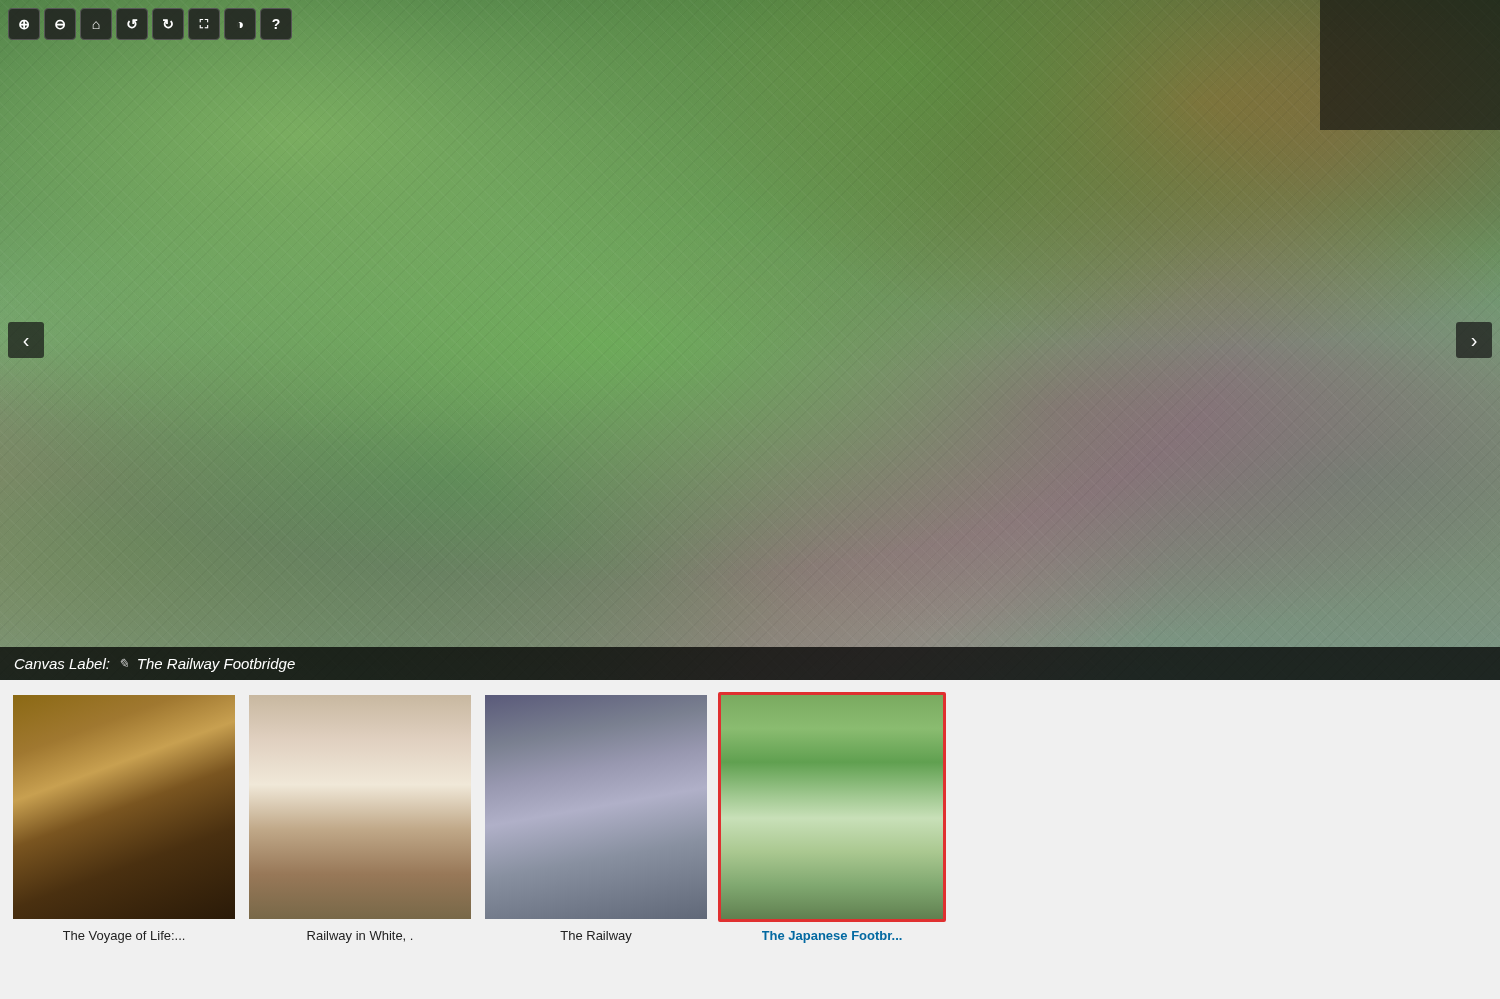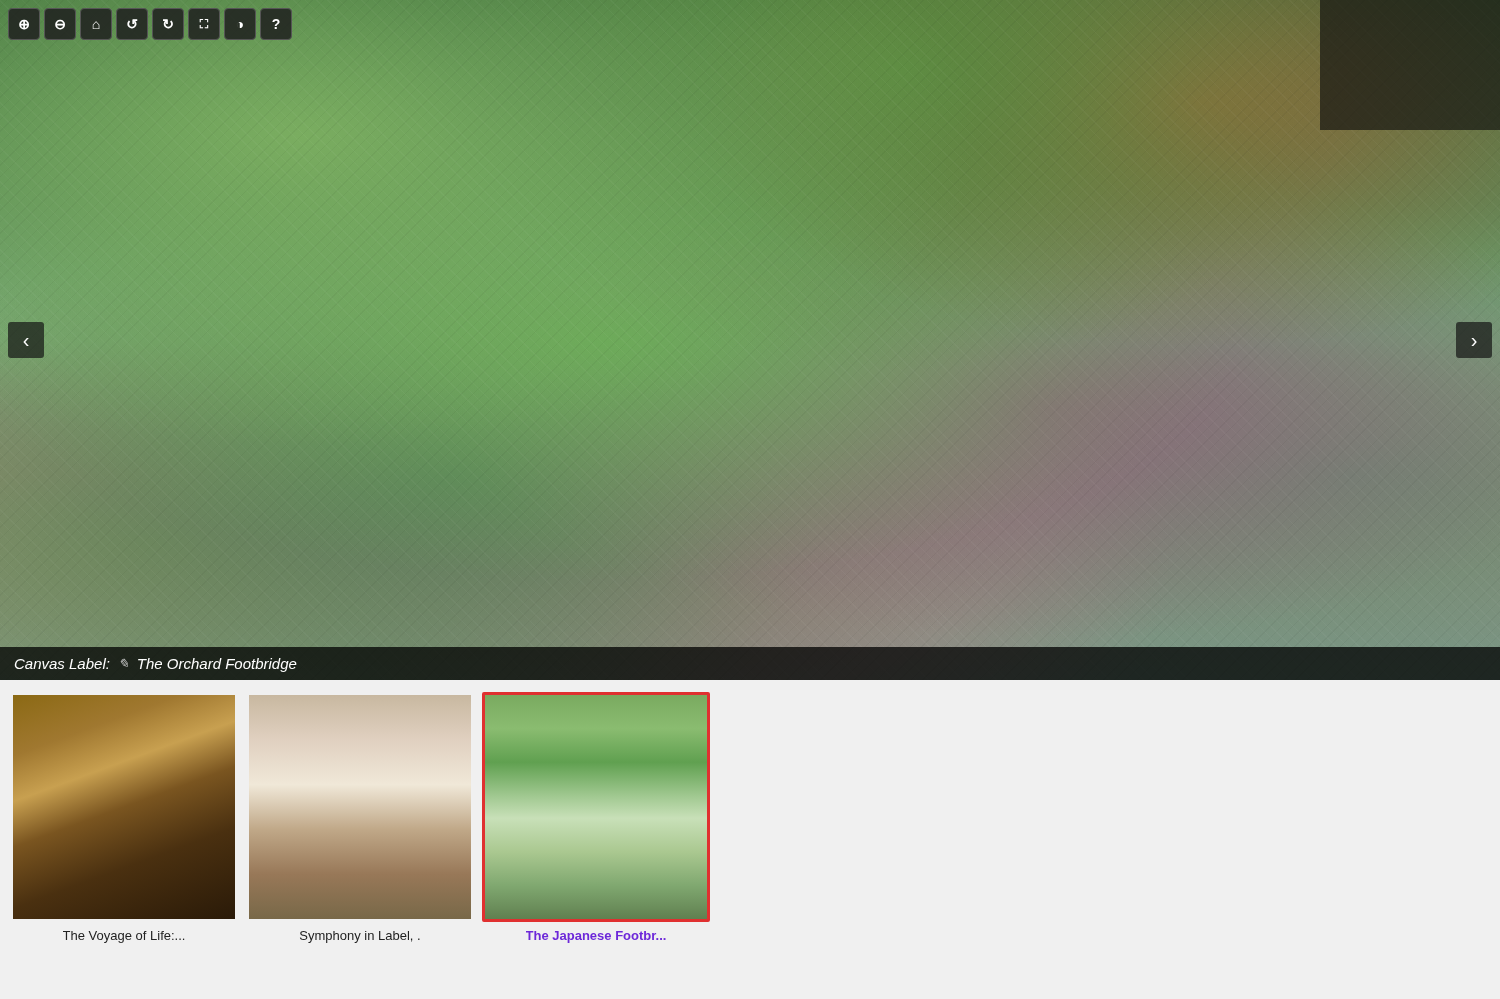--- a/index.html
+++ b/index.html
@@ -143,21 +143,21 @@
       margin-top: 6px;
       font-size: 13px;
       color: #222;
       text-align: center;
       max-width: 220px;
       white-space: nowrap;
       overflow: hidden;
       text-overflow: ellipsis;
     }
     .thumb-item.selected .thumb-label {
-      color: #6d28d9;
+      color: #0369a1;
       font-weight: bold;
     }
 
     
     .painting-main {
       width: 100%;
       height: 100%;
       background:
         radial-gradient(ellipse at 20% 20%, #7aad60 0%, transparent 40%),
         radial-gradient(ellipse at 60% 10%, #5c8a40 0%, transparent 35%),
@@ -210,36 +210,42 @@
     <button class="toolbar-btn" title="Contrast">◑</button>
     <button class="toolbar-btn" title="Help">?</button>
   </div>
 
   <button class="nav-arrow nav-arrow-left">‹</button>
   <button class="nav-arrow nav-arrow-right">›</button>
 
   <div id="canvas-label">
     <span>Canvas Label:</span>
     <span class="edit-icon">✎</span>
-    <span>The Orchard Footbridge</span>
+    <span>The Railway Footbridge</span>
   </div>
 </div>
 
 <div id="thumbnail-strip">
 <div class="thumb-item">
       <div class="thumb-img-wrap">
         <div class="thumb-canvas thumb-voyage" style="position: relative;"></div>
       </div>
       <div class="thumb-label">The Voyage of Life:...</div>
     </div>
     <div class="thumb-item">
       <div class="thumb-img-wrap">
         <div class="thumb-canvas thumb-symphony" style="position: relative;"></div>
       </div>
-      <div class="thumb-label">Symphony in Label, .</div>
+      <div class="thumb-label">Railway in White, .</div>
+    </div>
+    <div class="thumb-item">
+      <div class="thumb-img-wrap">
+        <div class="thumb-canvas thumb-railway" style="position: relative;"></div>
+      </div>
+      <div class="thumb-label">The Railway</div>
     </div>
     <div class="thumb-item selected">
       <div class="thumb-img-wrap selected">
         <div class="thumb-canvas thumb-japanese" style="position: relative;"></div>
       </div>
       <div class="thumb-label">The Japanese Footbr...</div>
     </div>
   </div>
 
 </body></html>

